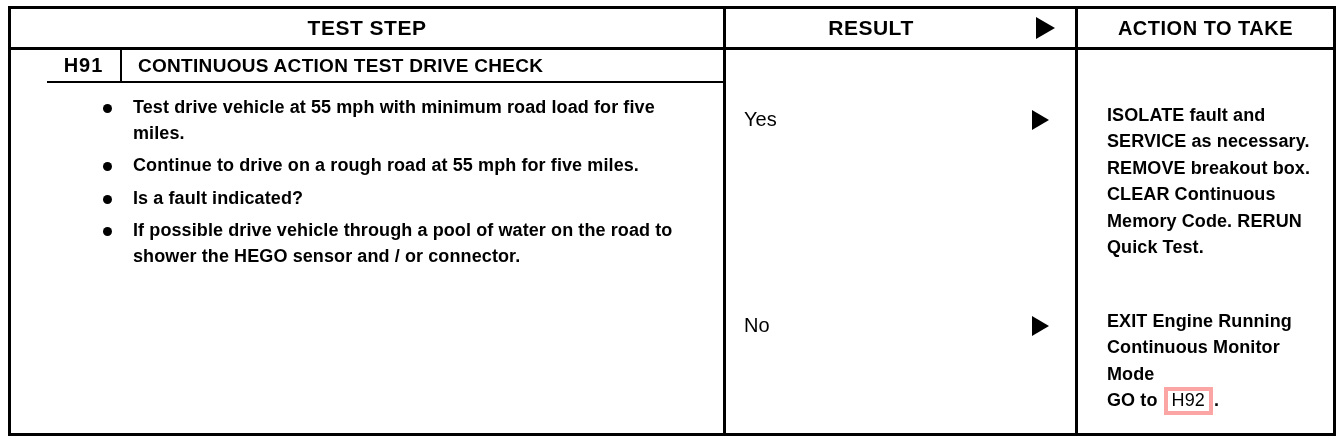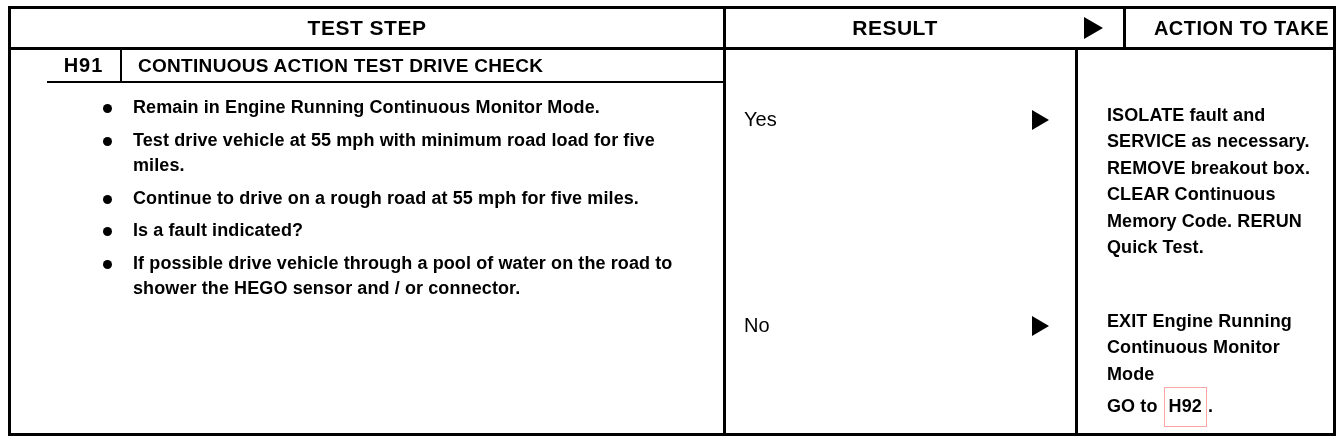--- a/index.html
+++ b/index.html
@@ -36,21 +36,20 @@
   
   .header-row {
     position: absolute;
     left: 0;
     top: 0;
     right: 0;
     height: 41px;
     display: flex;
     box-sizing: border-box;
     border-bottom: 3px solid #000;
-    gap: 24px;
   }
   .hdr-cell {
     display: flex;
     align-items: center;
     justify-content: center;
     box-sizing: border-box;
     font-weight: bold;
     letter-spacing: 0.5px;
   }
   .hdr-test-step {
@@ -203,23 +202,23 @@
     font-size: 18px;
     font-weight: bold;
     line-height: 1.47;
     letter-spacing: 0.1px;
   }
   .action-yes { top: 52px; }
   .action-no  { top: 258px; }
 
   .code-box {
     display: inline-block;
-    border: 1px solid #fca5a5;
-    padding: 9px 4px;
-    font-weight: bold;
+    border: 4px solid #fca5a5;
+    padding: 0 4px;
+    font-weight: normal;
     line-height: 1.1;
     margin: 0 1px;
   }
 </style>
 </head>
 <body>
 
 <div class="sheet">
   <div class="frame">
 
@@ -233,21 +232,20 @@
     </div>
 
     <div class="body-row">
 
       <div class="col-teststep">
         <div class="step-head">
           <div class="step-code">H91</div>
           <div class="step-title">CONTINUOUS ACTION TEST DRIVE CHECK</div>
         </div>
         <ul class="bullets">
-          <li>Remain in Engine Running Continuous Monitor Mode.</li>
           <li>Test drive vehicle at 55 mph with minimum road load for five miles.</li>
           <li>Continue to drive on a rough road at 55 mph for five miles.</li>
           <li>Is a fault indicated?</li>
           <li>If possible drive vehicle through a pool of water on the road to shower the HEGO sensor and / or connector.</li>
         </ul>
       </div>
 
       <div class="col-result">
         <div class="result-item result-yes">Yes</div>
         <div class="result-item result-no">No</div>

